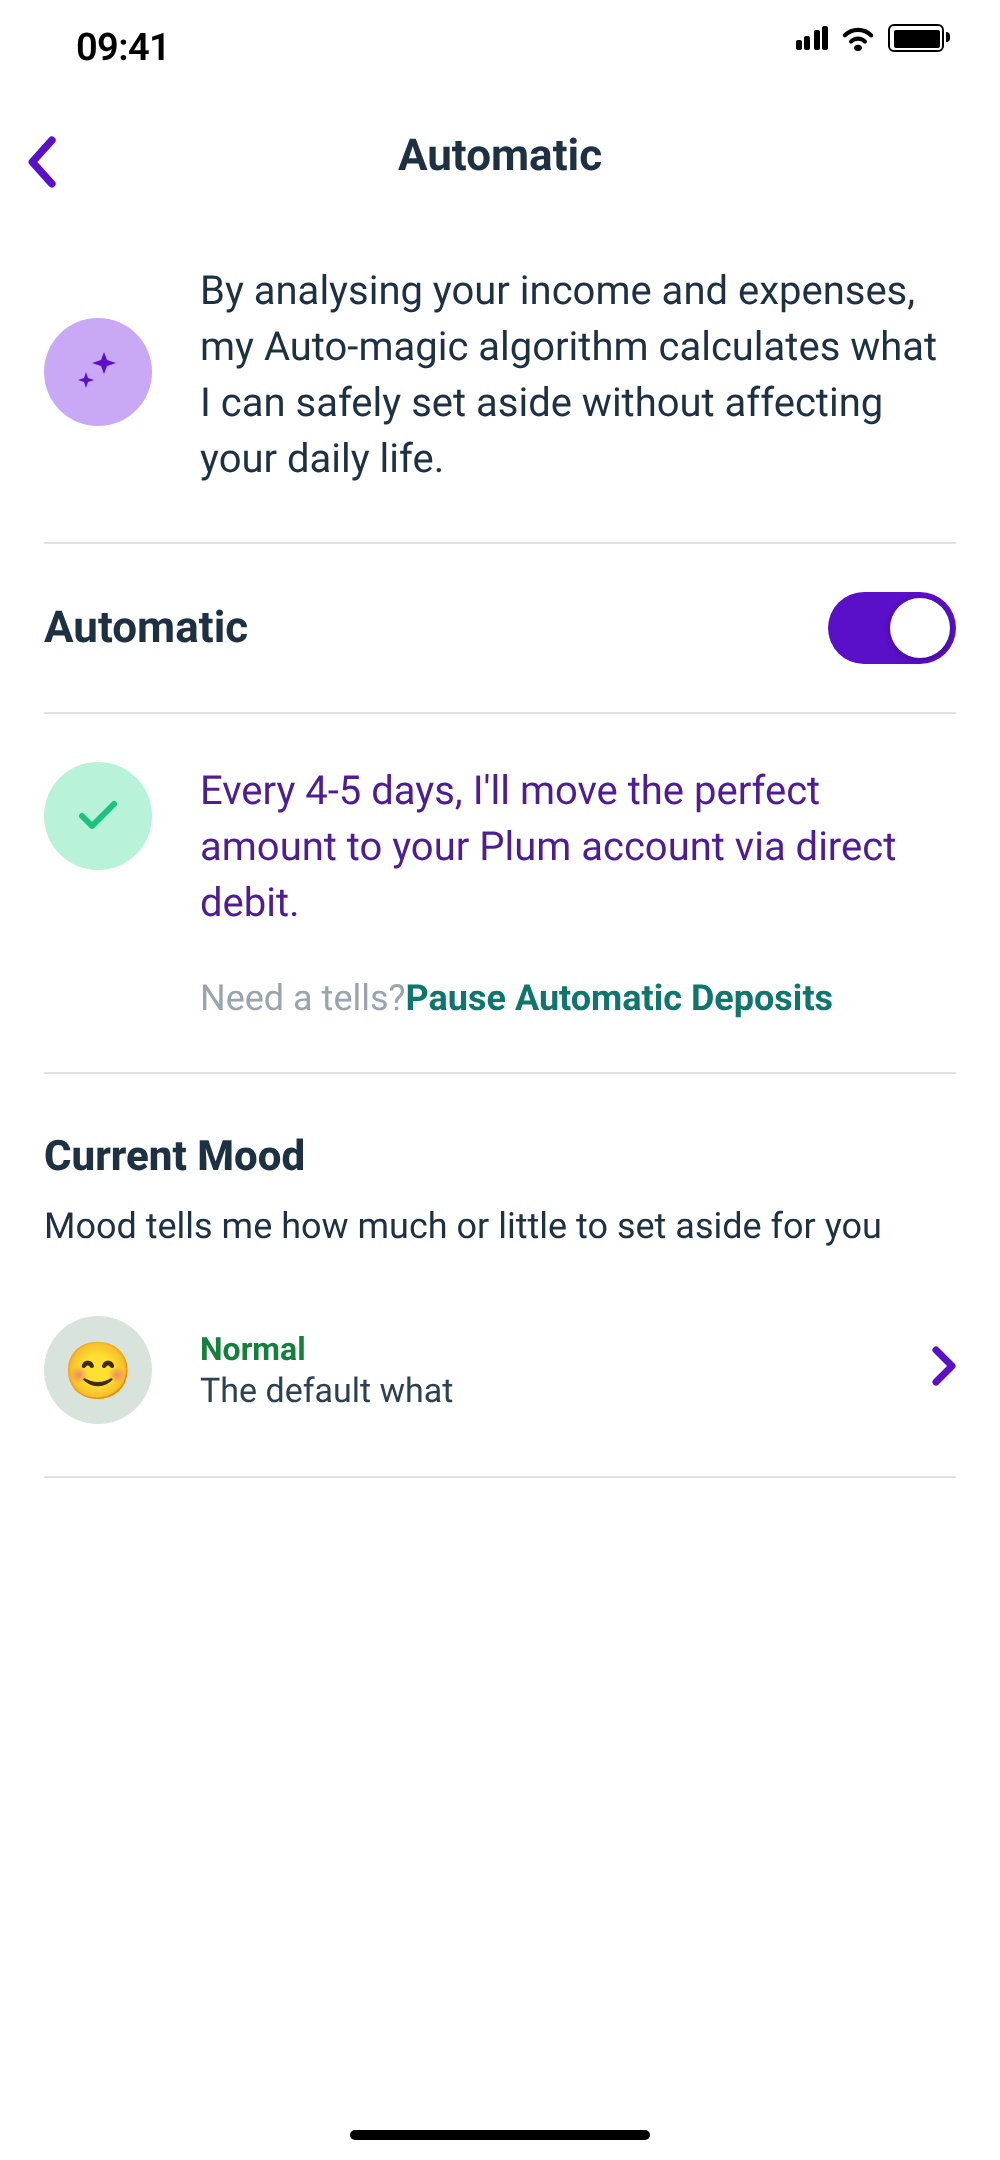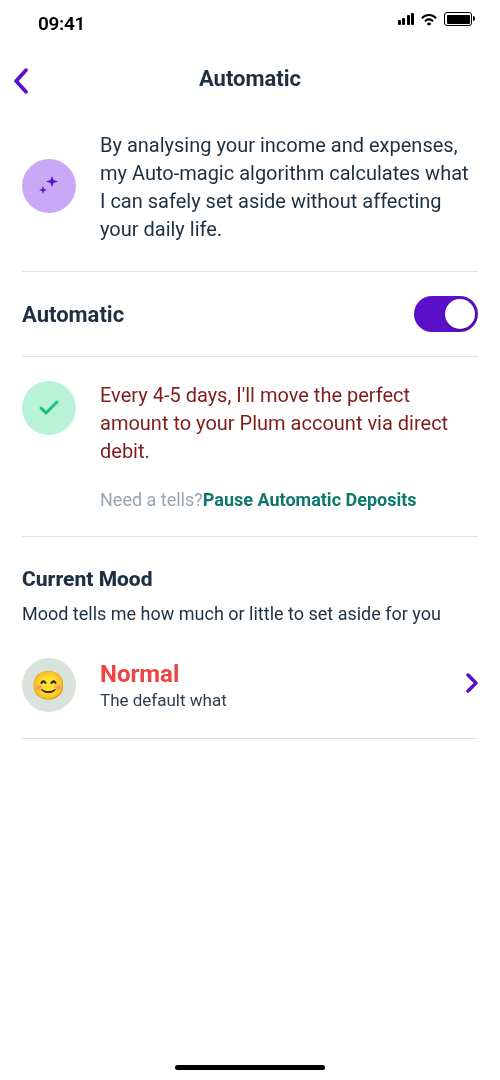--- a/index.html
+++ b/index.html
@@ -155,21 +155,21 @@
       padding: 24px 22px 26px 22px;
     }
     .check-row {
       display: flex;
       align-items: flex-start;
       gap: 24px;
     }
     .check-text {
       font-size: 20px;
       line-height: 1.4;
-      color: #7f1d1d;
+      color: #4c1d95;
     }
     .pause-row {
       margin-top: 24px;
       margin-left: 78px;
       font-size: 18px;
     }
     .pause-prompt { color: #9aa4ad; }
     .pause-link {
       color: #0f766e;
       font-weight: 700;
@@ -188,23 +188,23 @@
       color: #1d3142;
     }
     .mood-row {
       display: flex;
       align-items: center;
       padding: 24px 22px 26px 22px;
       gap: 24px;
     }
     .mood-text { flex: 1; }
     .mood-name {
-      font-size: 24px;
+      font-size: 16px;
       font-weight: 700;
-      color: #ef4444;
+      color: #15803d;
       margin-bottom: 2px;
     }
     .mood-desc {
       font-size: 17px;
       color: #2c4152;
     }
     .chevron-right { color: #5A0FC8; }
     .home-indicator {
       position: absolute;
       bottom: 10px;

